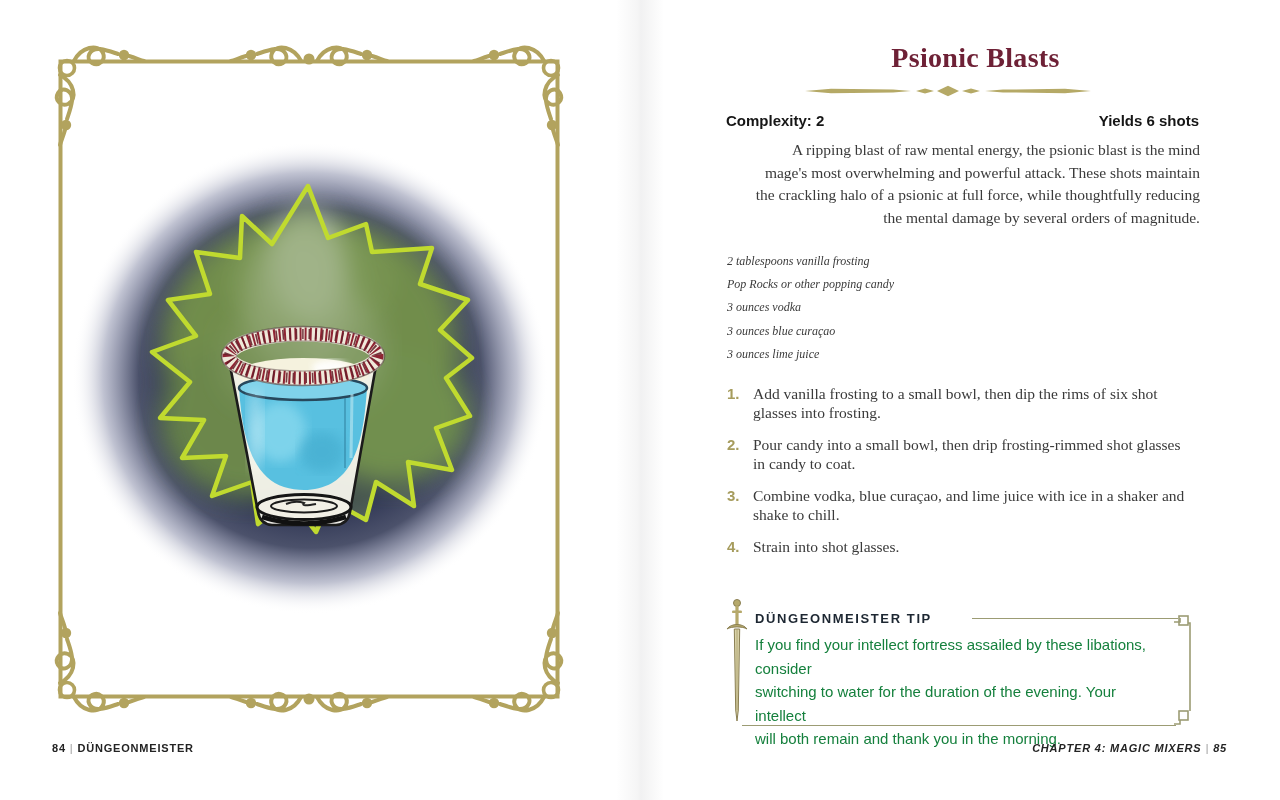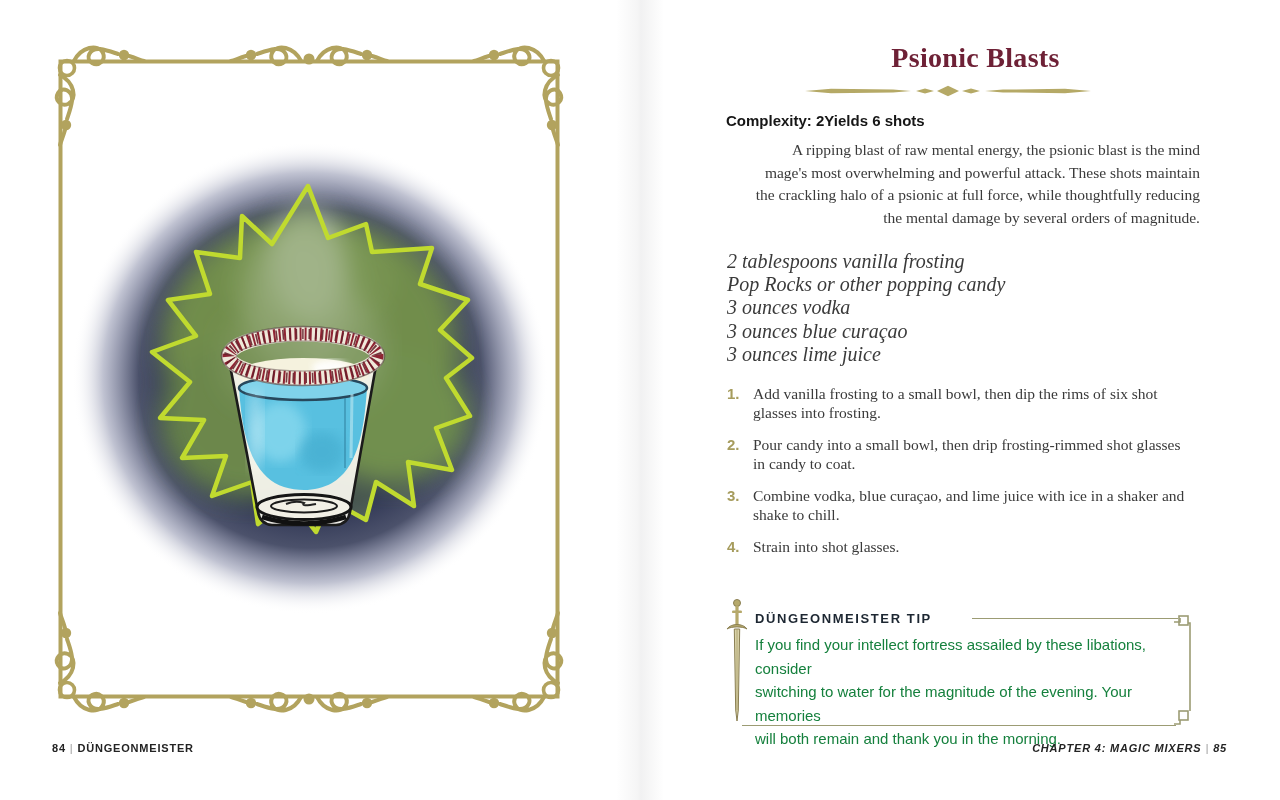--- a/index.html
+++ b/index.html
@@ -19,26 +19,26 @@
   .footer .sep{color:#9a9a9a;font-weight:normal;padding:0 4px;}
   .footer-left{left:52px;top:742px;}
   .footer-right{right:53px;top:742px;text-align:right;font-style:italic;}
 
   
   .title{position:absolute;top:42px;left:79px;width:513px;margin:0;text-align:center;
          font-family:"Liberation Serif",serif;font-weight:bold;font-size:28px;
          letter-spacing:0.3px;color:#6e2136;}
   .title-divider{position:absolute;top:84px;left:165px;}
   .meta-row{position:absolute;top:112px;left:86px;width:473px;display:flex;
-            justify-content:flex-start;font-family:"Liberation Sans",sans-serif;
+            justify-content:space-between;font-family:"Liberation Sans",sans-serif;
             font-weight:bold;font-size:15px;color:#161616;}
   .description{position:absolute;top:139px;left:58px;width:502px;text-align:right;
                font-size:15.5px;line-height:22.5px;color:#3a3a3a;}
   .ingredients{position:absolute;top:250px;left:87px;margin:0;padding:0;list-style:none;
-               font-style:italic;font-size:20px;line-height:23.2px;color:#3a3a3a;}
+               font-style:italic;font-size:12px;line-height:23.2px;color:#3a3a3a;}
   .steps{position:absolute;top:384px;left:87px;width:462px;}
   .step{display:flex;margin-bottom:13px;}
   .step-num{flex:0 0 26px;font-family:"Liberation Sans",sans-serif;font-weight:bold;
             font-size:15px;color:#a69c5d;padding-top:1px;}
   .step-text{font-size:15.5px;line-height:19px;color:#3a3a3a;}
 
   
   .tipbox{position:absolute;top:598px;left:88px;width:470px;height:130px;}
   .sword{position:absolute;left:-3px;top:0;}
   .tip-head-row{display:flex;align-items:center;margin-left:27px;padding-top:13px;gap:28px;}
@@ -224,21 +224,21 @@
         <path d="M12,31 L12,112" stroke="#a79c6b" stroke-width="0.8"></path>
       </svg>
 
       <div class="tip-head-row">
         <span class="tip-heading">DÜNGEONMEISTER TIP</span>
         <span class="tip-rule"></span>
       </div>
 
       <div class="tip-text">
         <div>If you find your intellect fortress assailed by these libations, consider</div>
-        <div>switching to water for the magnitude of the evening. Your memories</div>
+        <div>switching to water for the duration of the evening. Your intellect</div>
         <div>will both remain and thank you in the morning.</div>
       </div>
 
       <svg class="tip-bracket" width="24" height="112" viewBox="0 0 24 112">
         <g fill="none" stroke="#9c9c74" stroke-width="1.6">
           <path d="M0,8 L6,8 L6,4"></path>
           <rect x="5" y="2" width="9" height="9"></rect>
           <path d="M14,9 L16,9 L16,97"></path>
           <rect x="5" y="97" width="9" height="9"></rect>
           <path d="M6,106 L6,110 L0,110"></path>

